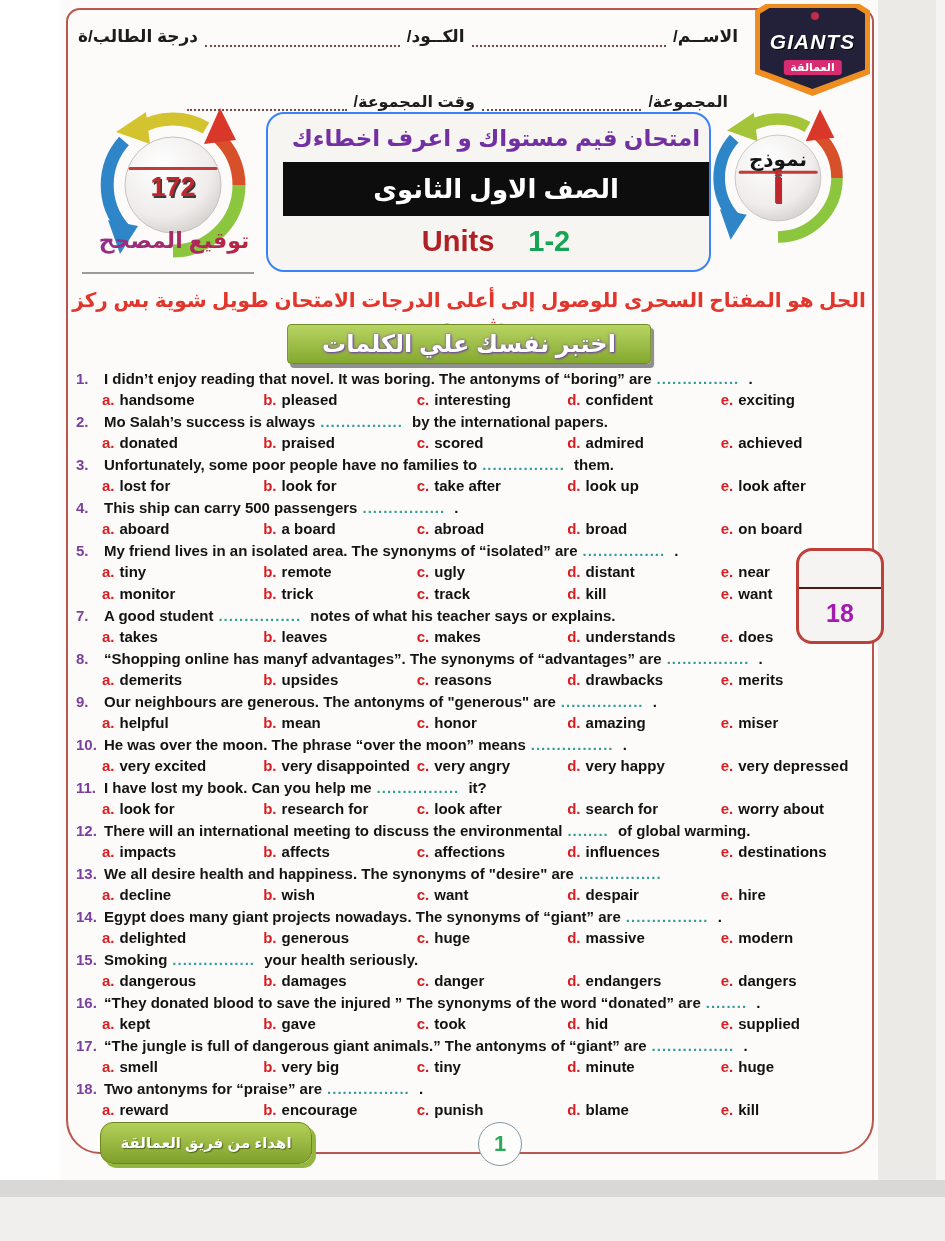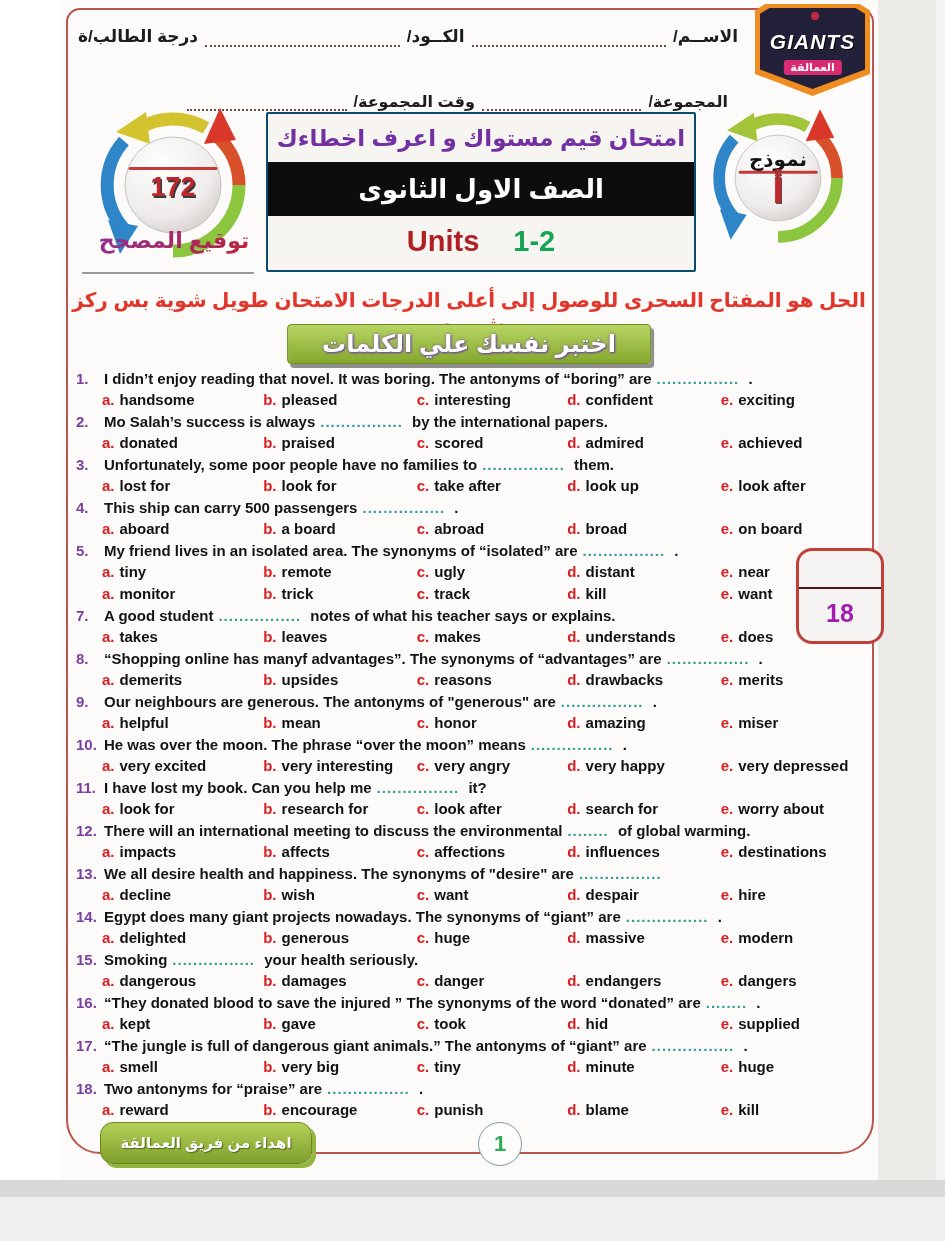--- a/index.html
+++ b/index.html
@@ -48,21 +48,21 @@
   .n172{color:#c0262c;font-weight:800;font-size:27px;text-shadow:1.5px 1.5px 0 #3a3a3a;margin-top:2px;}
   .nmz-word{color:#141414;font-weight:800;font-size:20px;direction:rtl;}
   .nmz-letter{color:#c0262c;font-weight:800;font-size:34px;line-height:1.05;text-shadow:1px 1px 0 #555;}
   .sign-caption{position:absolute;left:14px;top:228px;width:200px;text-align:center;
      font-size:22px;font-weight:800;direction:rtl;
      background:linear-gradient(90deg,#8c2f9b,#c02430);-webkit-background-clip:text;background-clip:text;color:transparent;}
   .sign-line{position:absolute;left:22px;top:272px;width:172px;height:2px;background:#9a9a98;}
 
   
   .title-box{position:absolute;left:206px;top:112px;width:426px;height:156px;background:#f7f5f1;
-     border:2px solid #0c4a6e;border-radius:2px;overflow:hidden;}
+     border:2px solid #3b82f6;border-radius:18px;overflow:hidden;padding-left:15px;}
   .title-l1{height:48px;display:flex;align-items:center;justify-content:center;direction:rtl;
      color:#7330a3;font-size:23px;font-weight:800;}
   .title-l2{height:54px;background:#0d0d0d;display:flex;align-items:center;justify-content:center;direction:rtl;
      color:#fff;font-size:26px;font-weight:800;letter-spacing:2px;}
   .title-l3{height:50px;display:flex;align-items:center;justify-content:center;gap:34px;font-weight:800;font-size:29px;}
   .units-word{color:#b01f23;}
   .units-range{color:#17a455;}
 
   
   .motivation{position:absolute;left:12px;right:12px;top:288px;text-align:center;direction:rtl;
@@ -280,21 +280,21 @@
             <div class="opt"><span class="opt-letter">b.</span><span class="opt-text">mean</span></div>
             <div class="opt"><span class="opt-letter">c.</span><span class="opt-text">honor</span></div>
             <div class="opt"><span class="opt-letter">d.</span><span class="opt-text">amazing</span></div>
             <div class="opt"><span class="opt-letter">e.</span><span class="opt-text">miser</span></div>
           </div>
         </div>
         <div class="q">
           <div class="q-stem"><span class="q-num">10.</span><span class="stem-text">He was over the moon. The phrase “over the moon” means</span><span class="blank">................</span><span class="stem-text"> .</span></div>
           <div class="q-opts">
             <div class="opt"><span class="opt-letter">a.</span><span class="opt-text">very excited</span></div>
-            <div class="opt"><span class="opt-letter">b.</span><span class="opt-text">very interesting</span></div>
+            <div class="opt"><span class="opt-letter">b.</span><span class="opt-text">very disappointed</span></div>
             <div class="opt"><span class="opt-letter">c.</span><span class="opt-text">very angry</span></div>
             <div class="opt"><span class="opt-letter">d.</span><span class="opt-text">very happy</span></div>
             <div class="opt"><span class="opt-letter">e.</span><span class="opt-text">very depressed</span></div>
           </div>
         </div>
         <div class="q">
           <div class="q-stem"><span class="q-num">11.</span><span class="stem-text">I have lost my book. Can you help me</span><span class="blank">................</span><span class="stem-text"> it?</span></div>
           <div class="q-opts">
             <div class="opt"><span class="opt-letter">a.</span><span class="opt-text">look for</span></div>
             <div class="opt"><span class="opt-letter">b.</span><span class="opt-text">research for</span></div>

